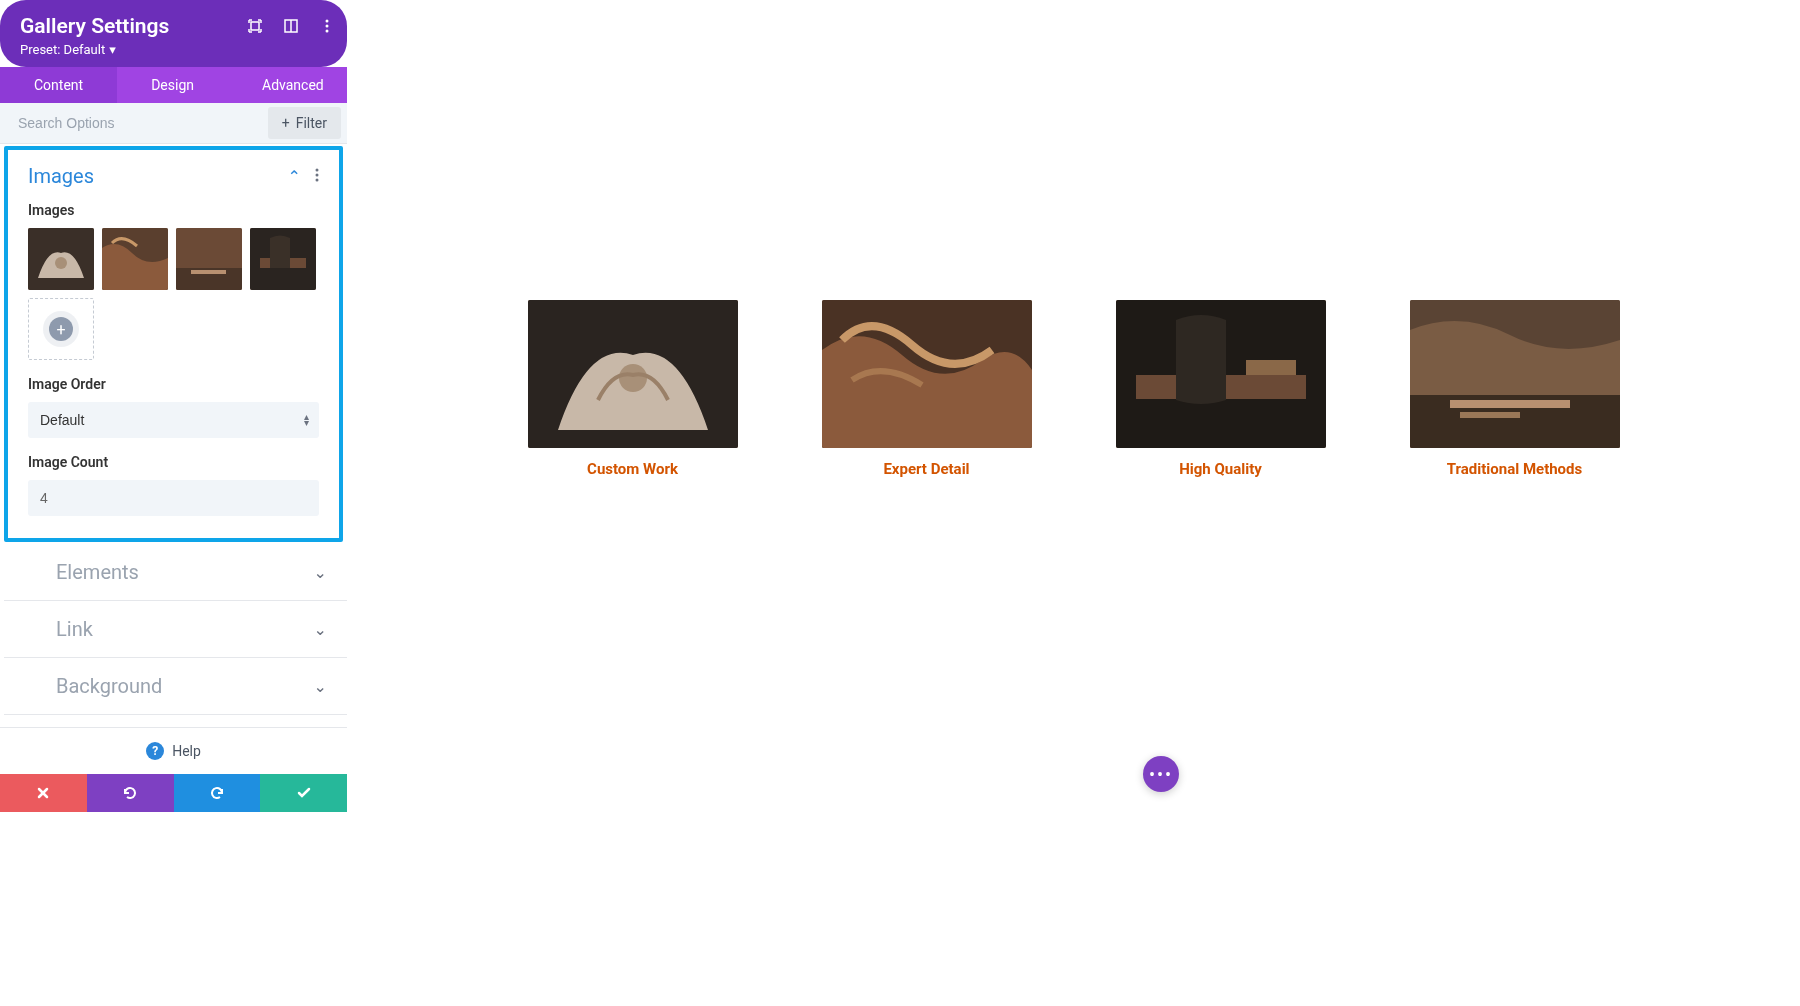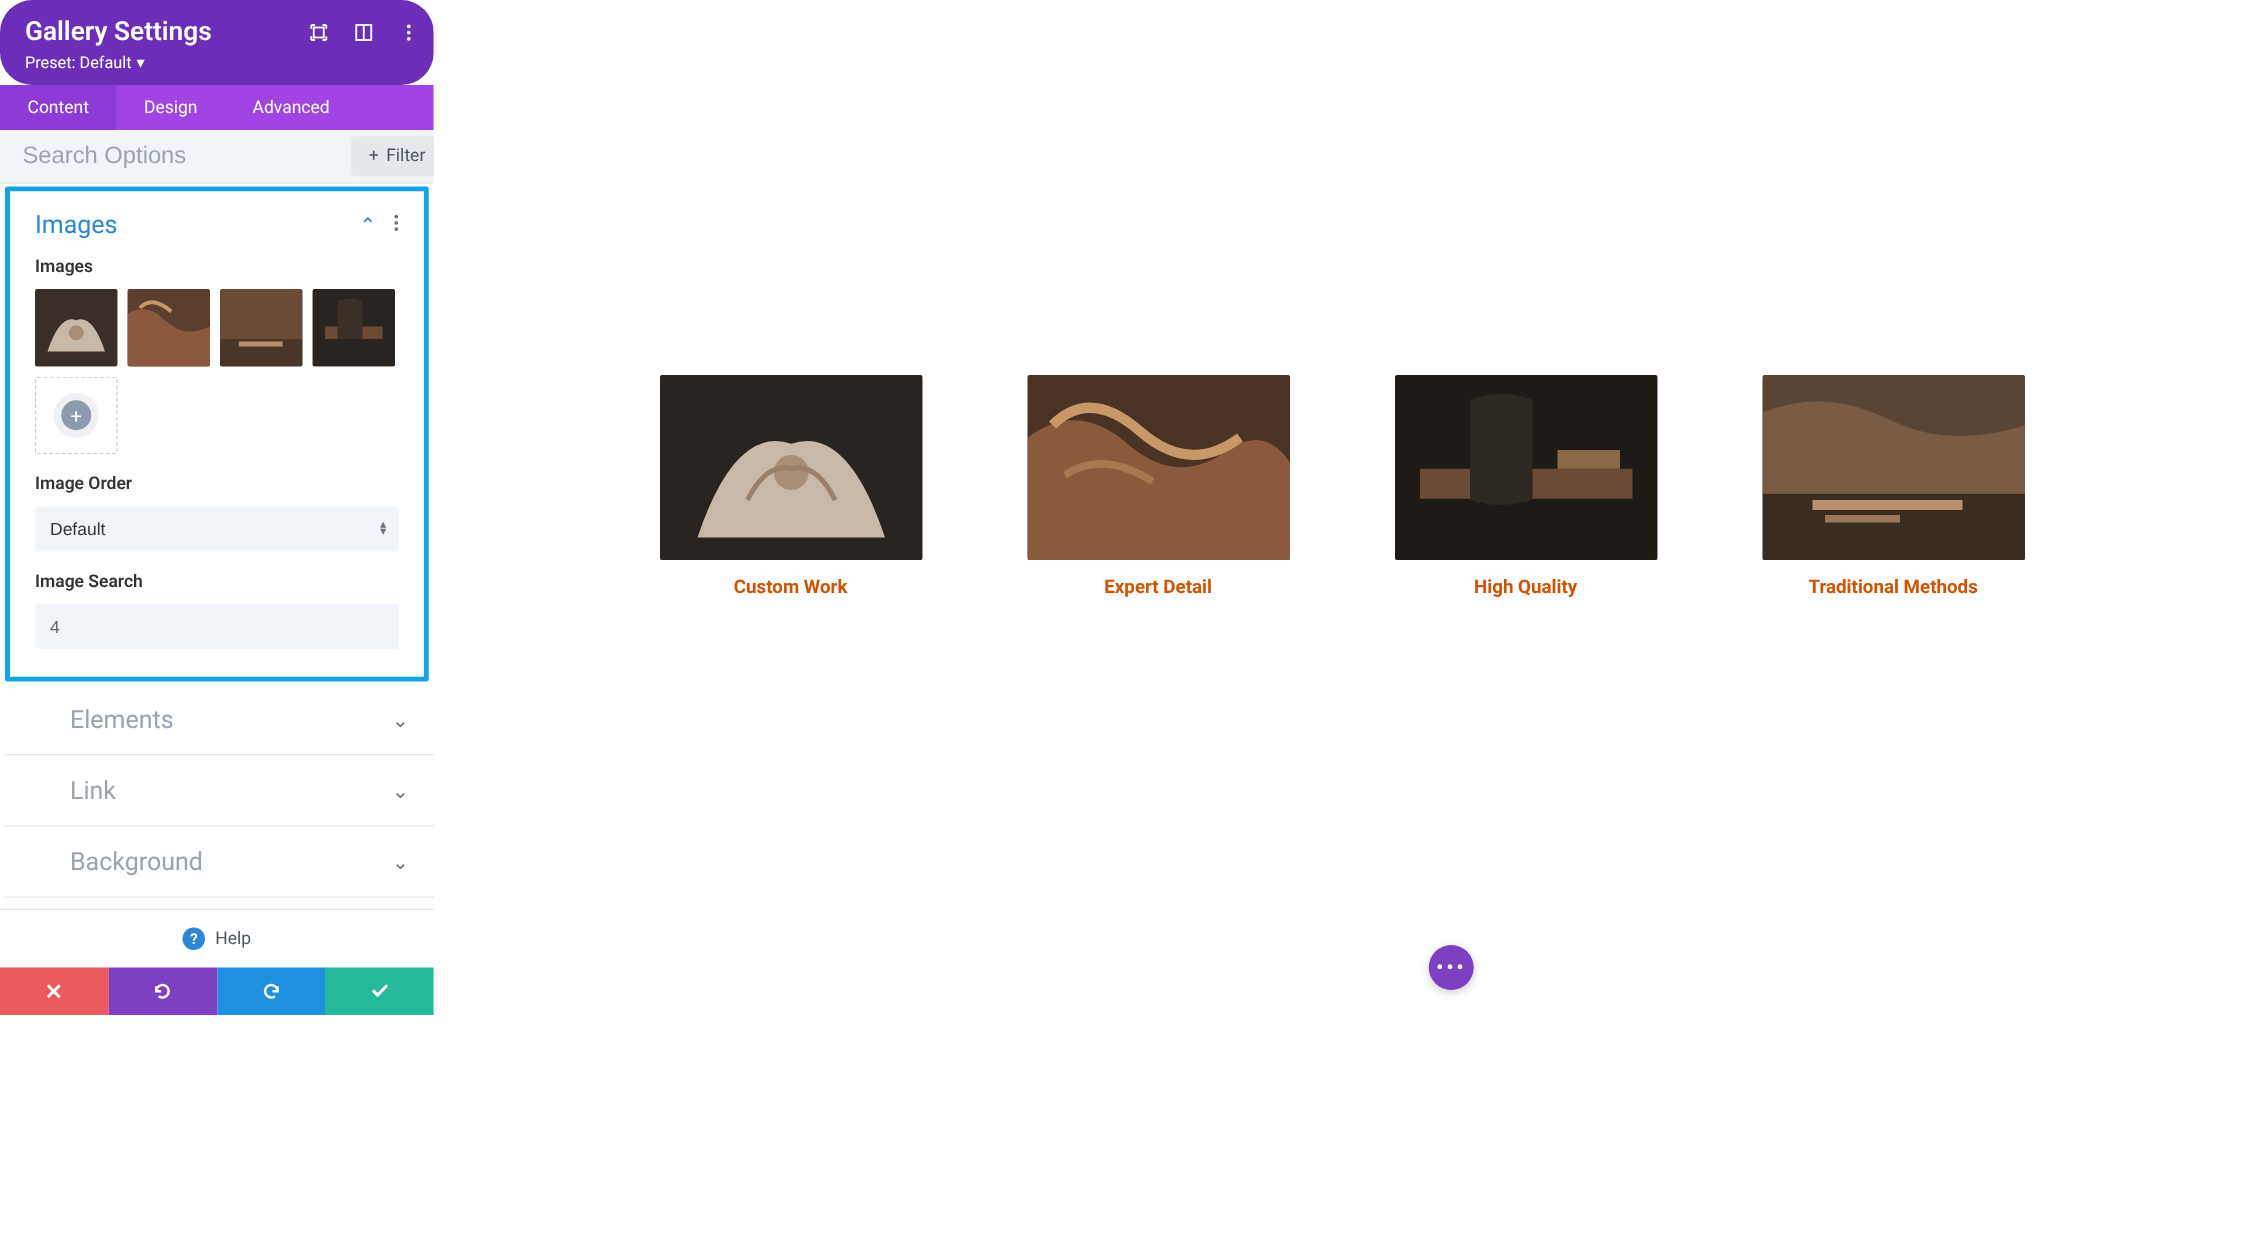--- a/index.html
+++ b/index.html
@@ -7,25 +7,25 @@
 
 .sidebar { position: absolute; left: 0; top: 0; width: 347px; height: 812px; background: #fff; display: flex; flex-direction: column; }
 
 .sidebar-header { background: #6c2eb9; color: #fff; padding: 14px 20px 10px; position: relative; border-radius: 26px; }
 .sidebar-title { font-size: 21px; font-weight: 600; }
 .sidebar-preset { font-size: 13px; margin-top: 4px; display: flex; align-items: center; gap: 4px; cursor: pointer; }
 .sidebar-header-icons { position: absolute; right: 12px; top: 18px; display: flex; gap: 20px; align-items: center; }
 .hicon { width: 16px; height: 16px; cursor: pointer; display: flex; align-items: center; justify-content: center; }
 
 .tabs { display: flex; background: #a044e3; }
-.tab { flex: 0 0 auto; padding: 10px 22px; color: #fff; font-size: 14px; cursor: pointer; }
+.tab { flex: 0 0 auto; padding: 10px 34px; color: #fff; font-size: 14px; cursor: pointer; }
 .tab.active { background: #8e3ad6; }
 
 .search-row { display: flex; align-items: center; background: #f1f5f9; border-bottom: 1px solid #e5e7eb; }
-.search-input { flex: 1; border: none; background: transparent; padding: 10px 18px; font-size: 19px; color: #666; outline: none; }
+.search-input { flex: 1; border: none; background: transparent; padding: 10px 18px; font-size: 14px; color: #666; outline: none; }
 .search-input::placeholder { color: #9aa3af; }
 .filter-btn { display: flex; align-items: center; gap: 6px; padding: 8px 14px; background: #e4e8ec; font-size: 14px; color: #4b5563; cursor: pointer; margin: 4px 6px 4px 0; border-radius: 3px; }
 
 .panel-body { flex: 1; overflow-y: auto; border-left: 4px solid transparent; }
 
 .section-highlight { border: 4px solid #0ea5e9; border-radius: 2px; margin: 2px 4px 2px 0; }
 
 .section { background: #fff; border-bottom: 1px solid #e5e7eb; }
 .section-header { display: flex; align-items: center; justify-content: space-between; padding: 14px 20px; cursor: pointer; }
 .section-title { font-size: 20px; color: #9aa3af; font-weight: 400; }
@@ -170,21 +170,21 @@
           </div>
 
           <div class="field-label">Image Order</div>
           <div class="select-wrap">
             <select class="select">
               <option>Default</option>
             </select>
             <div class="select-arrows">▴<br>▾</div>
           </div>
 
-          <div class="field-label">Image Search</div>
+          <div class="field-label">Image Count</div>
           <input class="text-input" value="4" style="">
         </div>
       </div>
     </div>
 
     <div class="collapsed-section">
       <div class="section-title">Elements</div>
       <span style="color:#6b7280">⌄</span>
     </div>
     <div class="collapsed-section">

